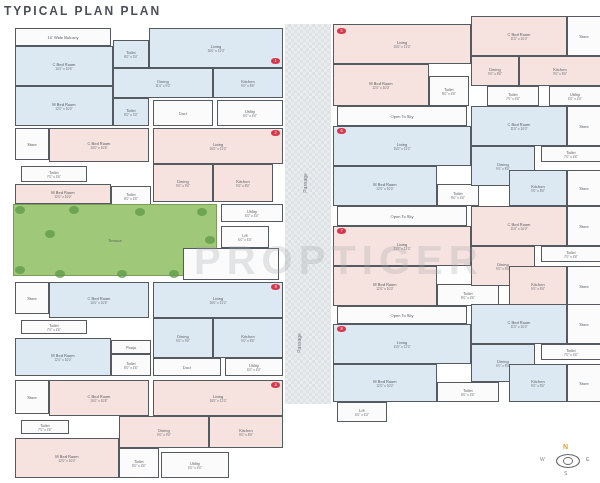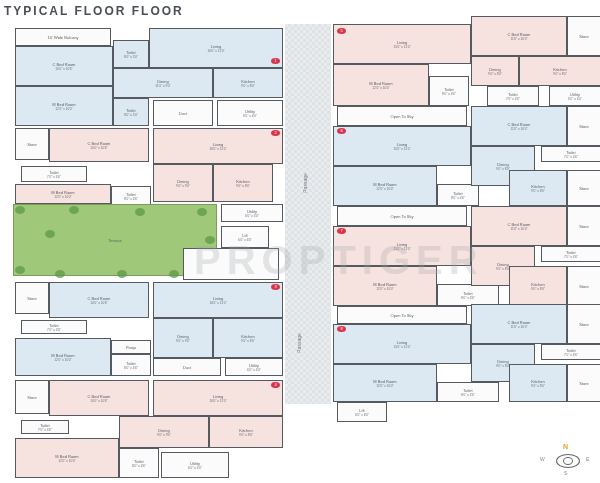--- a/index.html
+++ b/index.html
@@ -22,21 +22,21 @@
   .compass .n{position:absolute;left:15px;top:0;font-size:7px;color:#e0a030;font-weight:bold;}
   .compass .s{position:absolute;left:16px;top:27px;font-size:5px;color:#888;}
   .compass .w{position:absolute;left:-8px;top:13px;font-size:5px;color:#888;}
   .compass .e{position:absolute;left:38px;top:13px;font-size:5px;color:#888;}
   .compass .rose{position:absolute;left:8px;top:11px;width:22px;height:12px;border:1px solid #666;border-radius:50%;}
   .compass .rose:after{content:"";position:absolute;left:6px;top:2px;width:8px;height:6px;border:1px solid #666;border-radius:50%;}
 </style>
 </head>
 <body>
 
-<div class="title">TYPICAL FLOOR FLOOR</div>
+<div class="title">TYPICAL PLAN PLAN</div>
 
 <div class="plan">
   <div class="corr" style="left:276px;top:24px;width:46px;height:380px;"></div>
   <div class="corr-label" style="left:286px;top:180px;">Passage</div>
   <div class="corr-label" style="left:280px;top:340px;">Passage</div>
   <div id="rooms">
       <div class="room white" style="left: 6px; top: 28px; width: 96px; height: 18px;">
         <span class="nm">10' Wide Balcony</span>
         <span class="dm"></span>
       </div>

